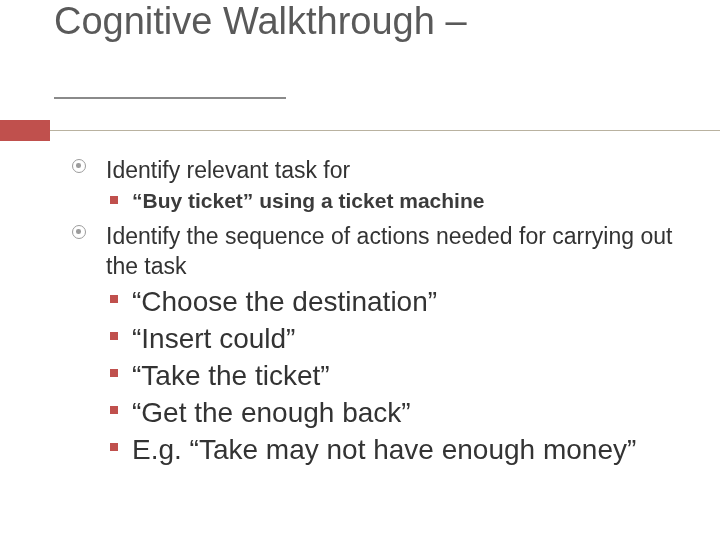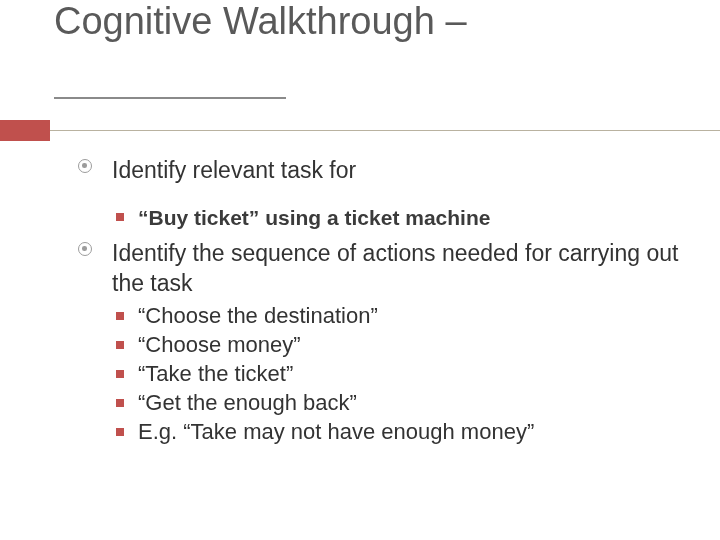--- a/index.html
+++ b/index.html
@@ -47,21 +47,21 @@
   .accent-line {
     position: absolute;
     left: 50px;
     top: 130px;
     width: 670px;
     height: 0;
     border-top: 1px solid #b9b2a0;
   }
   .content {
     position: absolute;
-    left: 78px;
+    left: 72px;
     top: 155px;
     width: 610px;
     font-size: 23px;
     line-height: 1.32;
     color: #333;
   }
   .l1 {
     position: relative;
     padding-left: 34px;
     margin-bottom: 2px;
@@ -90,35 +90,35 @@
     position: relative;
     padding-left: 60px;
     font-size: 20px;
     margin-bottom: 2px;
   }
   .l2.sub {
     padding-left: 60px;
     font-size: 21px;
     font-weight: 700;
     color: #3b3b3b;
-    margin-top: 19px;
+    margin-top: 2px;
     margin-bottom: 6px;
   }
   .l2 .bullet-sq {
     position: absolute;
     left: 38px;
     top: 9px;
     width: 8px;
     height: 8px;
     background: #c0504d;
   }
   .l2n {
     position: relative;
     padding-left: 60px;
-    font-size: 22px;
+    font-size: 28px;
     margin-bottom: 0px;
   }
   .l2n .bullet-sq {
     position: absolute;
     left: 38px;
     top: 11px;
     width: 8px;
     height: 8px;
     background: #c0504d;
   }
@@ -148,21 +148,21 @@
     <div class="l1">
       <span class="bullet-circ"></span>
       <span>Identify the sequence of actions needed for carrying out the task</span>
     </div>
     <div class="l2n">
       <span class="bullet-sq"></span>
       <span>“Choose the destination”</span>
     </div>
     <div class="l2n">
       <span class="bullet-sq"></span>
-      <span>“Choose money”</span>
+      <span>“Insert could”</span>
     </div>
     <div class="l2n">
       <span class="bullet-sq"></span>
       <span>“Take the ticket”</span>
     </div>
     <div class="l2n">
       <span class="bullet-sq"></span>
       <span>“Get the enough back”</span>
     </div>
 

